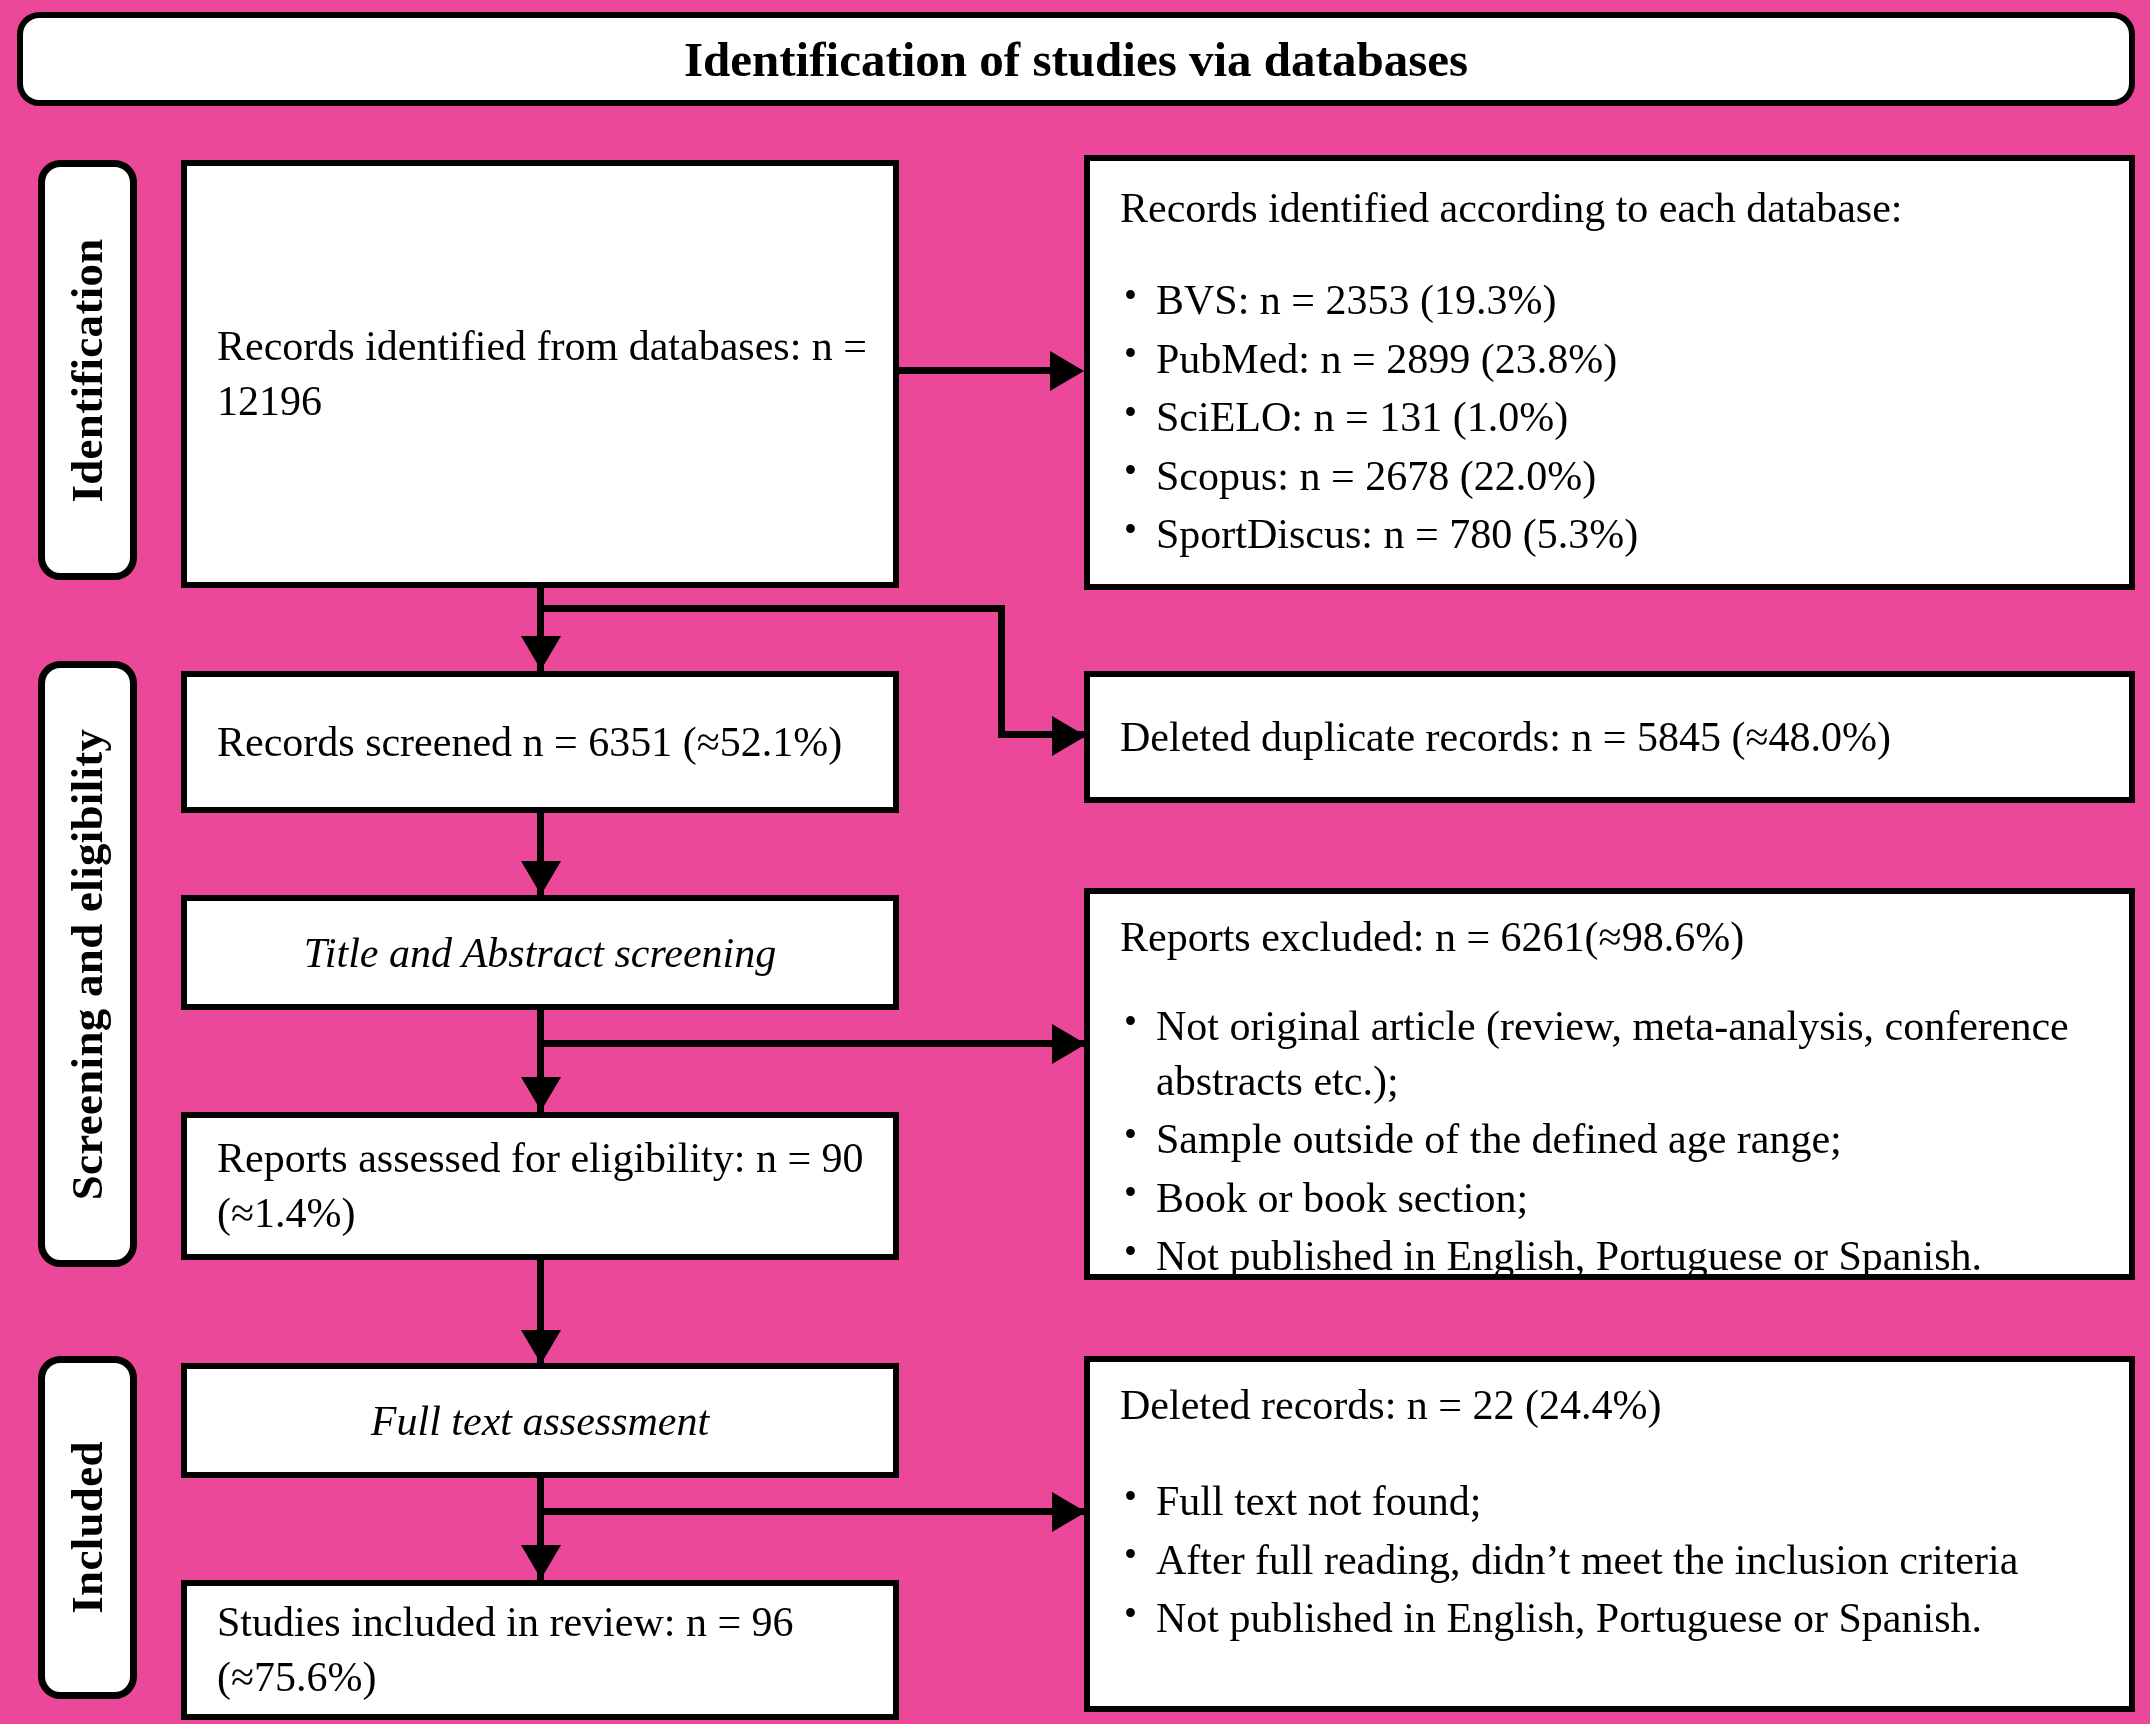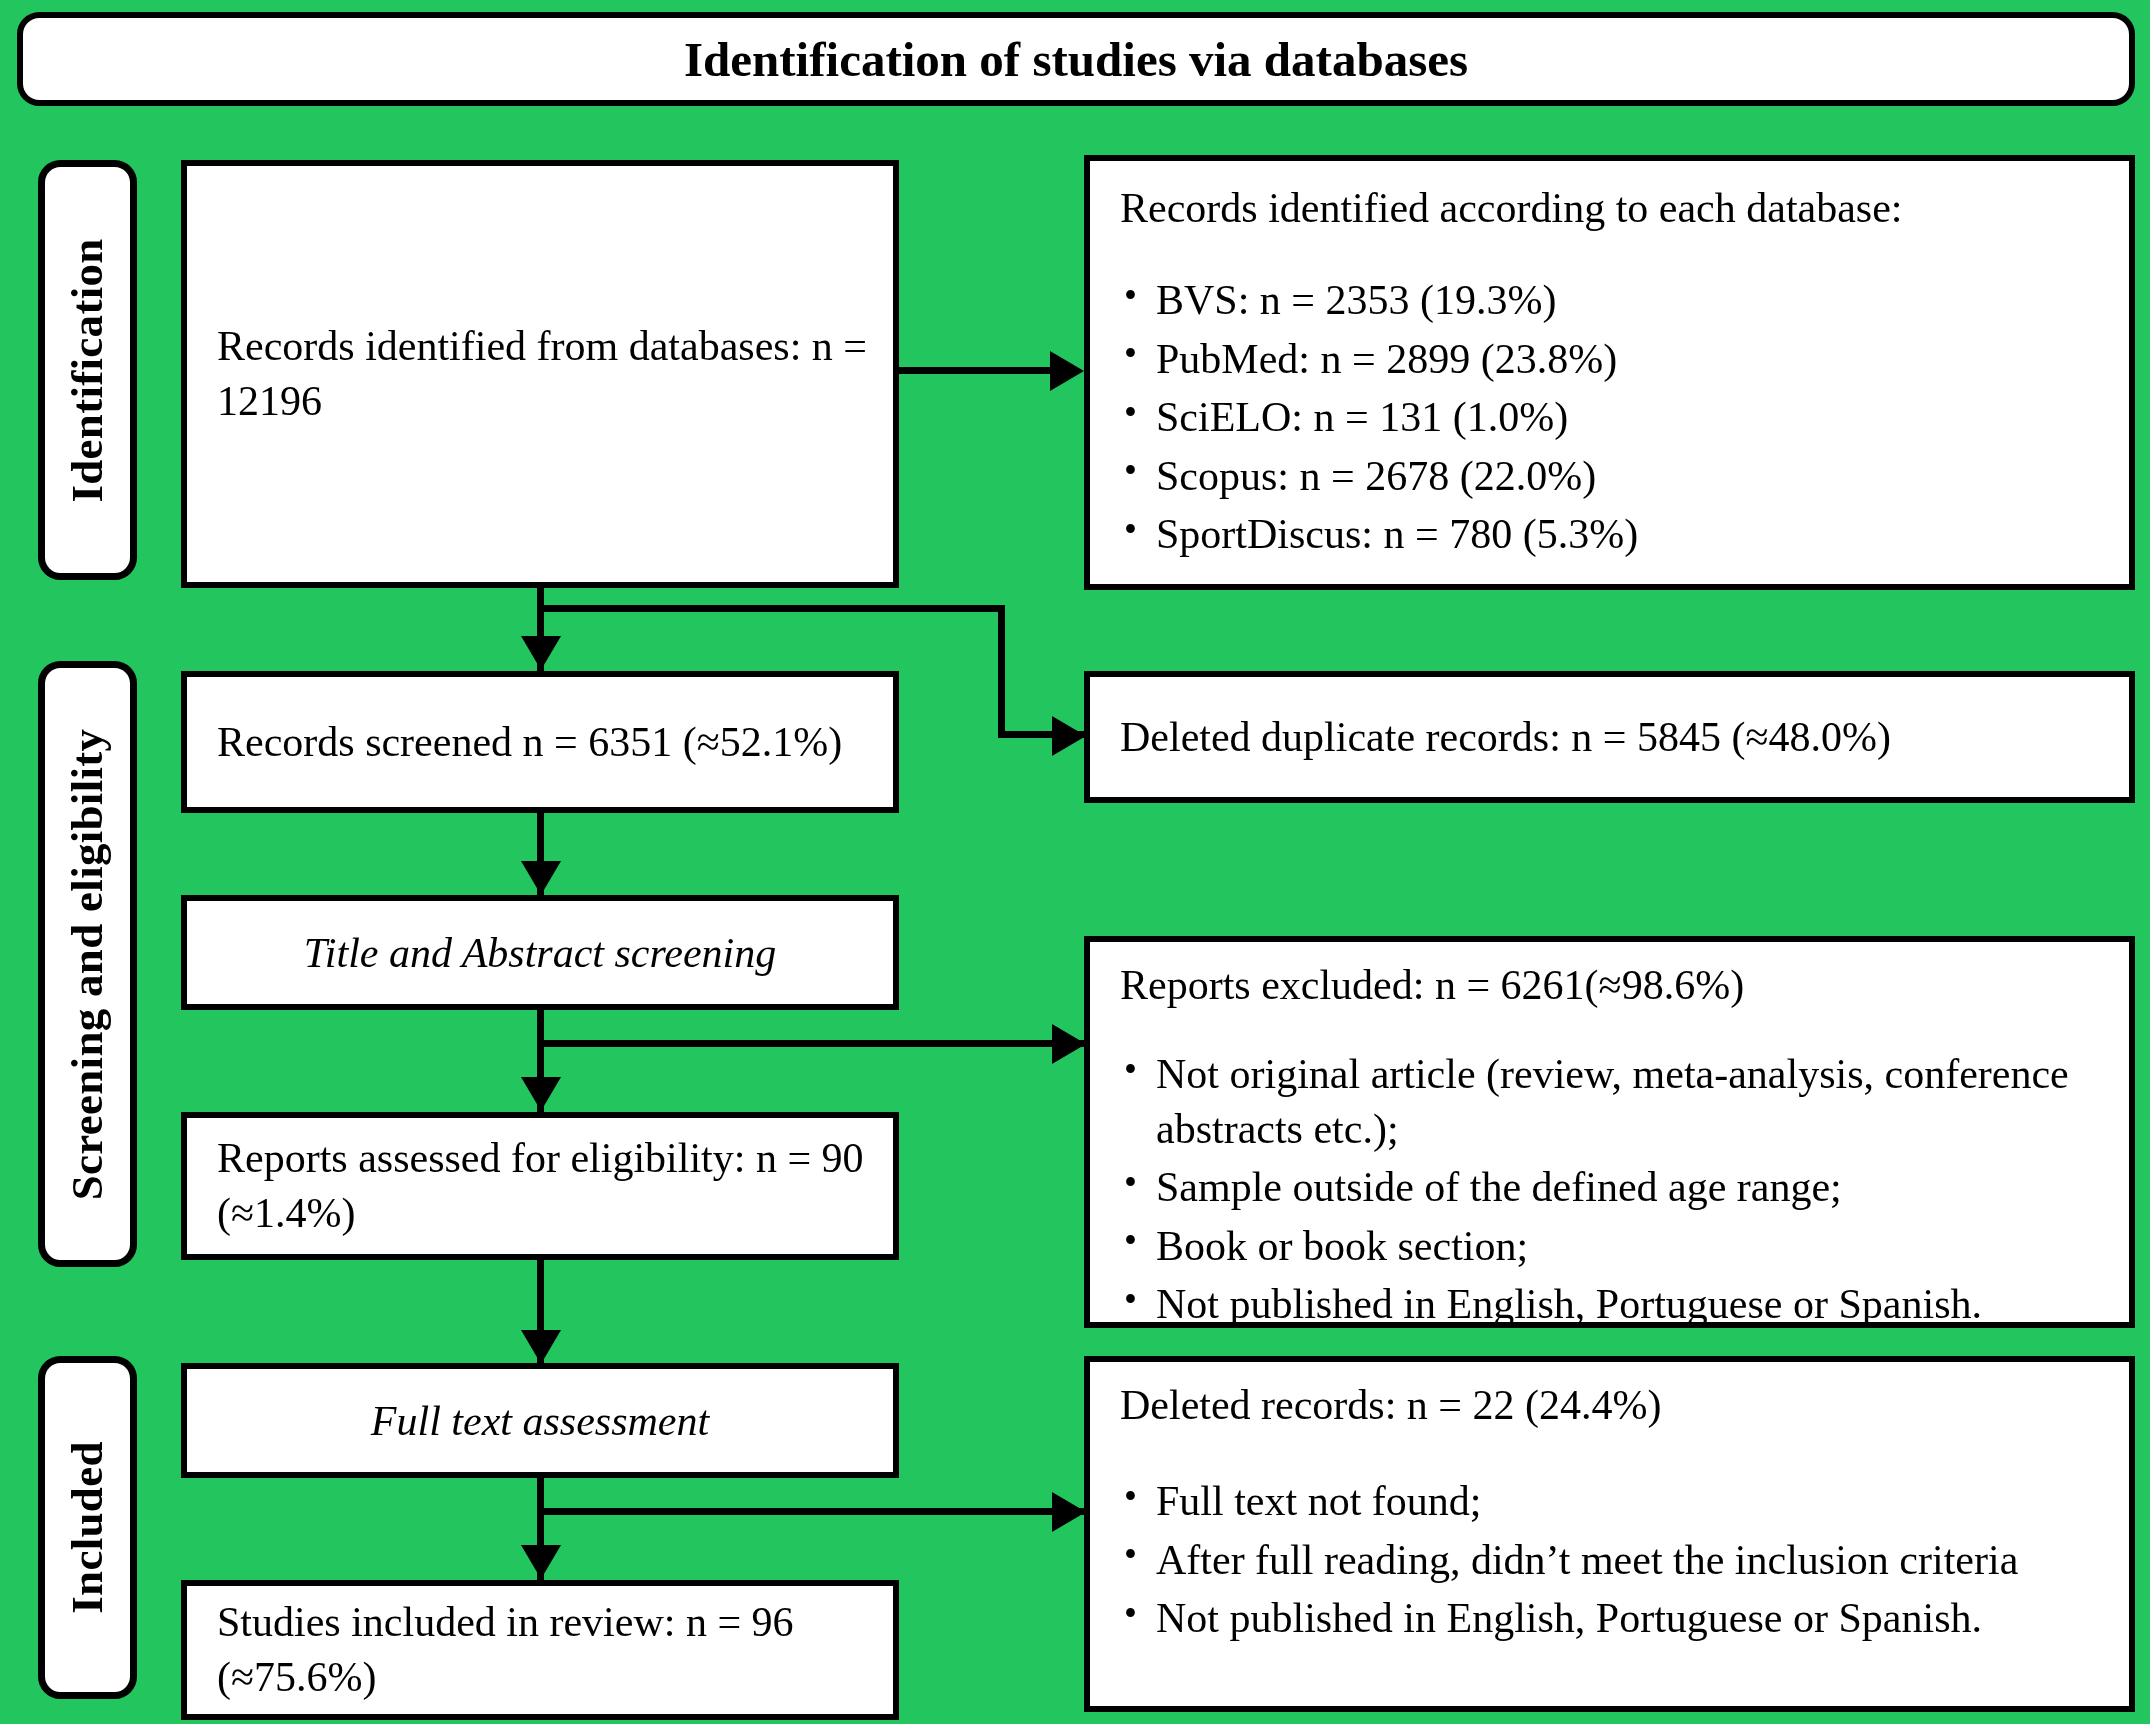--- a/index.html
+++ b/index.html
@@ -9,21 +9,21 @@
   }
   body {
     font-family: "Liberation Serif", "DejaVu Serif", serif;
     color: #000000;
   }
 
   #page {
     position: relative;
     width: 2151px;
     height: 1724px;
-    background: #22c55e;
+    background: #ec4899;
     overflow: hidden;
   }
 
   
   .box {
     position: absolute;
     box-sizing: border-box;
     background: #ffffff;
     border: 6px solid #000000;
   }
@@ -194,21 +194,21 @@
     <div class="vcenter" style="font-size:42px; line-height:1.30;">Deleted duplicate records: n = 5845 (≈48.0%)</div>
   </div>
 
   <div class="vline" style="left:537px; top:812px; width:7.2px; height:86px;"></div>
   <div class="arrow-down" style="left:521px; top:861px;"></div>
 
   <div class="box" style="left:181px; top:895px; width:718px; height:115px;">
     <div class="italic-center">Title and Abstract screening</div>
   </div>
 
-  <div class="box" style="left:1084px; top:936px; width:1051px; height:392px;">
+  <div class="box" style="left:1084px; top:888px; width:1051px; height:392px;">
     <div class="btext pad" style="top:16px;">Reports excluded: n = 6261(≈98.6%)</div>
     <ul class="bullets" style="position:absolute; left:30px; right:17px; top:105px;">
       <li>Not original article (review, meta-analysis, conference abstracts etc.);</li>
       <li>Sample outside of the defined age range;</li>
       <li>Book or book section;</li>
       <li>Not published in English, Portuguese or Spanish.</li>
     </ul>
   </div>
 
   <div class="vline" style="left:537px; top:1010px; width:7.2px; height:105px;"></div>

